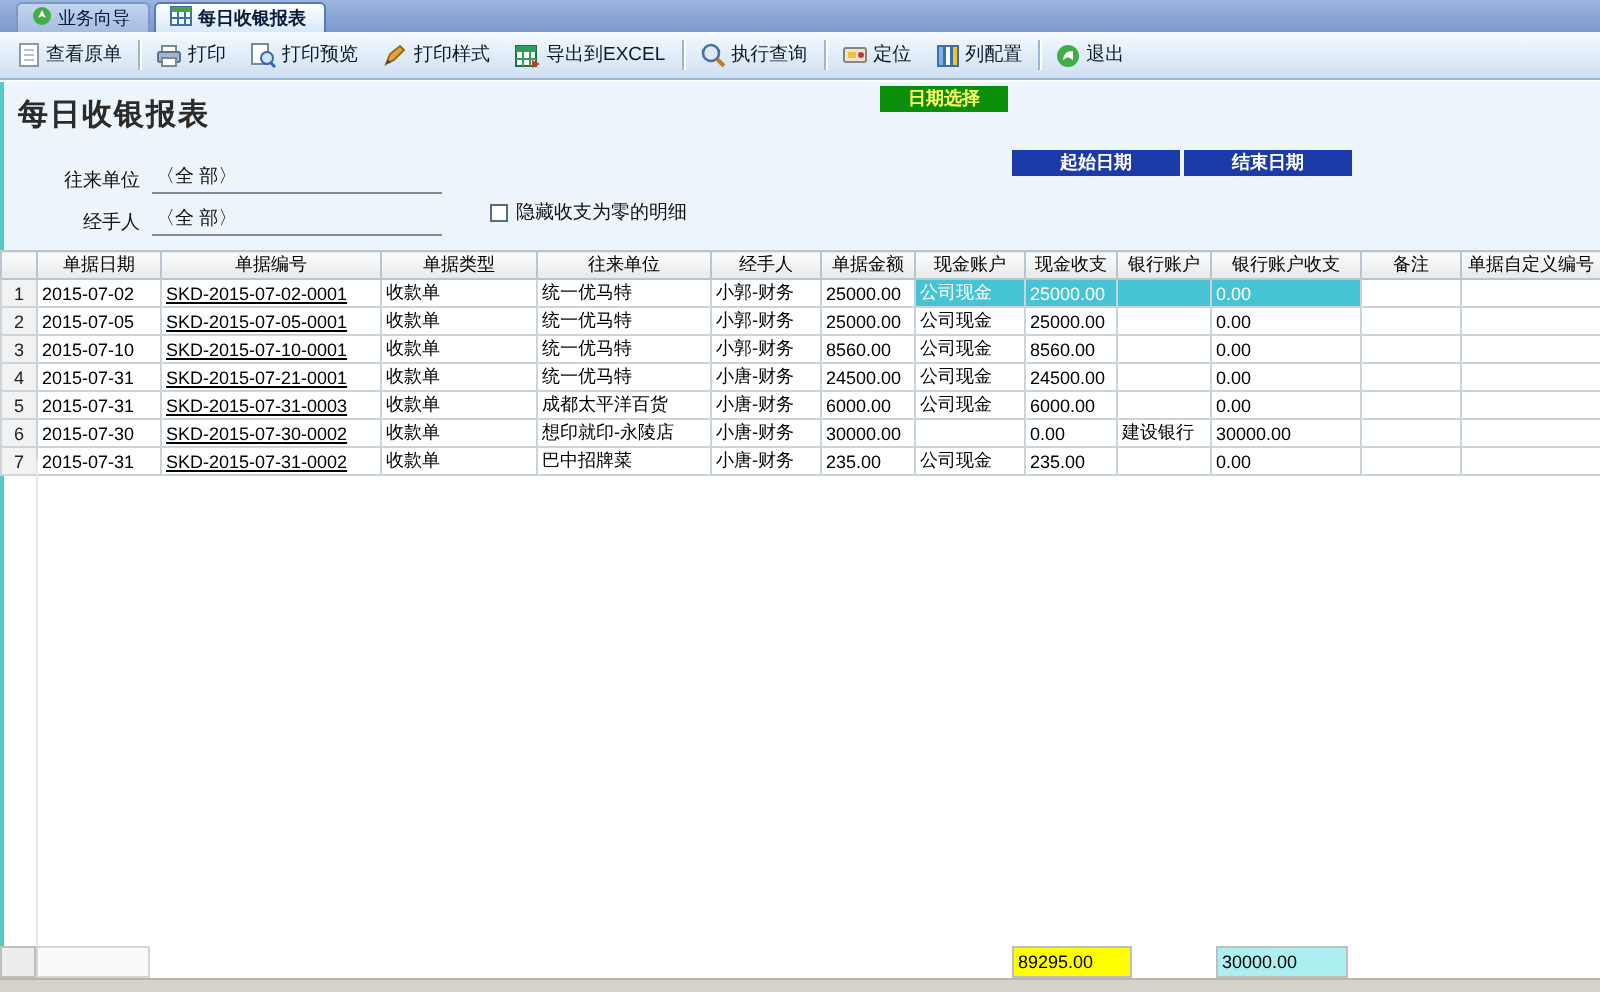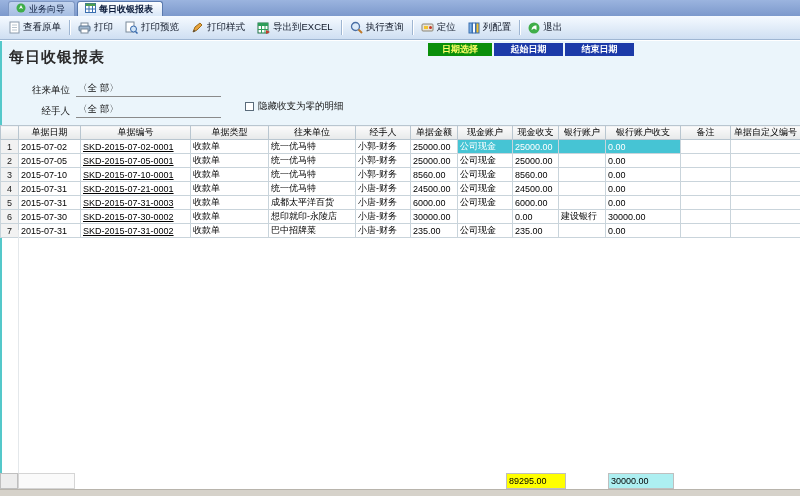--- a/index.html
+++ b/index.html
@@ -20,26 +20,26 @@
   .tool svg { display:block; }
 
   
   .content { position:absolute; top:41px; left:0; width:800px; height:455px; background:#fff; }
   .top-zone { position:absolute; top:0; left:0; width:800px; height:84px; background:#EBF5FB; }
   .teal-edge { position:absolute; top:0; left:0; width:2px; height:449px; background:#54C8CA; }
 
   .page-title { position:absolute; top:7px; left:9px; font-size:15px; font-weight:bold; color:#2B2B2B; letter-spacing:1px; }
 
   
-  .date-box { position:absolute; top:2px; left:428px; display:flex; flex-direction:column; }
+  .date-box { position:absolute; top:2px; left:440px; display:flex; flex-direction:column; }
   .date-hrow, .date-vrow { display:flex; }
   .date-h { height:13px; font-size:9px; text-align:center; line-height:13px; margin-right:2px; font-weight:bold; }
   .date-h.green { background:#0A8F0A; color:#FFFF66; width:64px; }
   .date-h.blue  { background:#1C3AA8; color:#FFFFFF; width:60px; }
-  .date-h.w64 { width:64px; } .date-h.w60 { width:69px; }
+  .date-h.w64 { width:64px; } .date-h.w60 { width:84px;margin-top:32px; }
   .date-v { height:16px; background:#fff; border:1px solid #7F9DB9; font-size:9.5px; display:flex; align-items:center; justify-content:space-between; padding:0 2px 0 6px; margin:1px 2px 0 0; color:#000; }
   .date-v.w64 { width:64px; } .date-v.w60 { width:60px; }
   .date-v .arr { font-size:6px; color:#333; }
 
   
   .filters { position:absolute; top:41px; left:18px; font-size:9.5px; color:#111; }
   .f-row { display:flex; align-items:flex-end; margin-bottom:6px; }
   .f-label { width:52px; text-align:right; margin-right:6px; }
   .f-value { width:145px; border-bottom:1px solid #8A8A8A; padding:0 0 1px 2px; }
   .hide-zero { position:absolute; top:59px; left:245px; display:flex; align-items:center; gap:4px; font-size:9.5px; color:#111; }

